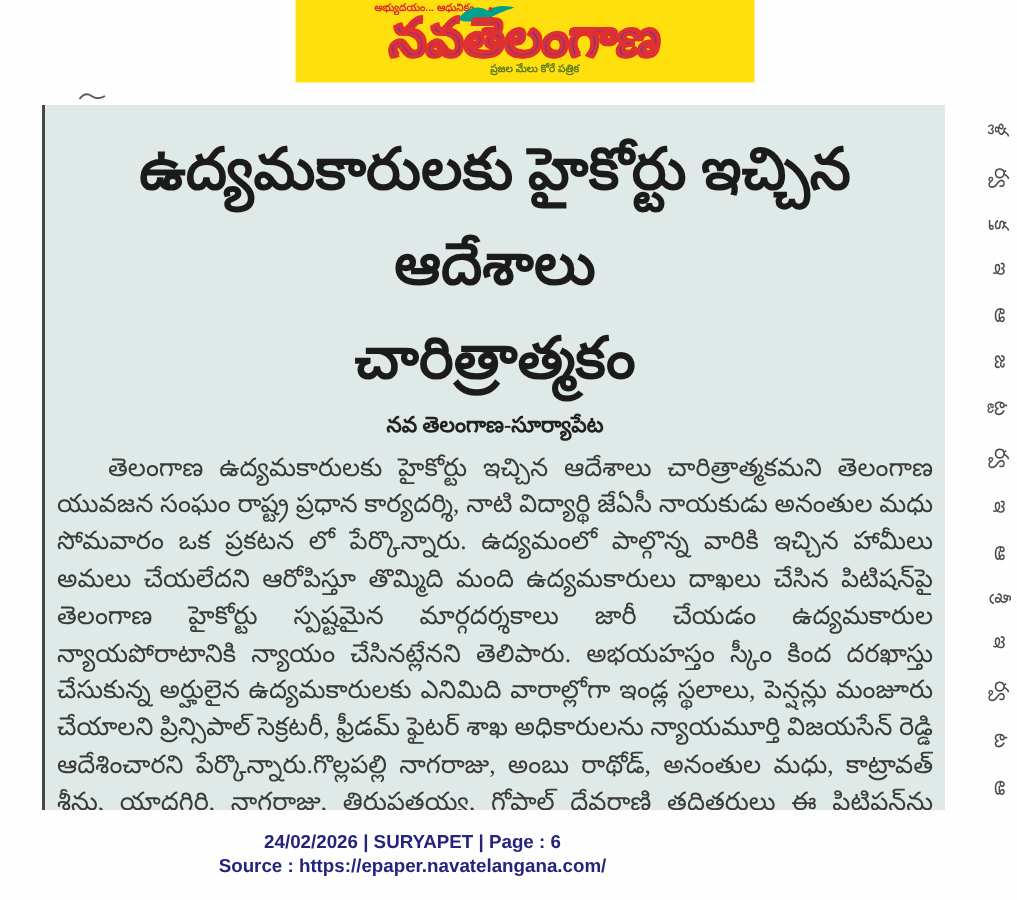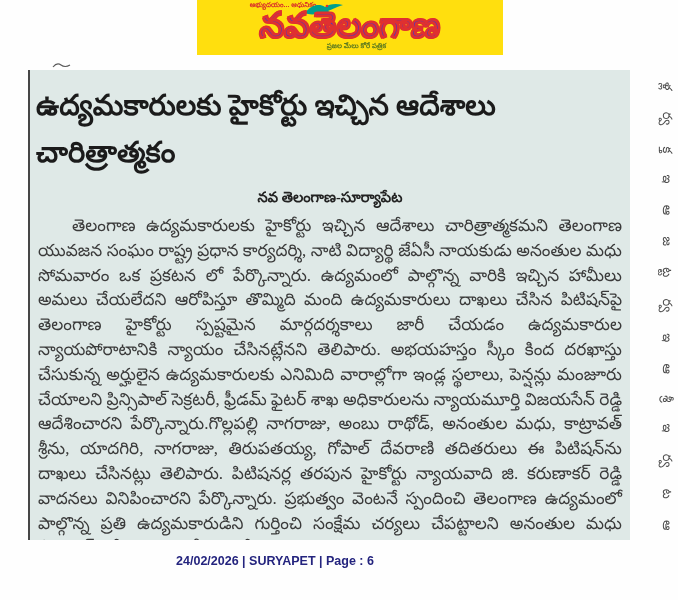--- a/index.html
+++ b/index.html
@@ -60,29 +60,30 @@
   
   .article {
     position: absolute;
     left: 28px; top: 70px; width: 602px; height: 470px;
     background: #dfe9e7;
     border-left: 2px solid #474747;
     padding: 12px 6px 0 6px;
     overflow: hidden;
   }
   .headline {
-    font-size: 29px; font-weight: bold;
+    text-align: center;
+    font-size: 39px; font-weight: bold;
     line-height: 1.62;
     color: #1b1b1b;
   }
   .dateline {
     text-align: center;
     font-size: 14.5px; font-weight: bold;
     color: #222222;
-    margin-top: 13px;
+    margin-top: 3px;
   }
   .body-text {
     margin: 5px 2px 0 2px;
     font-size: 17px;
     line-height: 24.8px;
     color: #3a3a3a;
     text-align: justify;
     text-indent: 34px;
   }
 
@@ -142,15 +143,18 @@
       <div>చారిత్రాత్మకం</div>
     </div>
     <div class="dateline">నవ తెలంగాణ-సూర్యాపేట</div>
     <div class="body-text">తెలంగాణ ఉద్యమకారులకు హైకోర్టు ఇచ్చిన ఆదేశాలు చారిత్రాత్మకమని తెలంగాణ యువజన సంఘం రాష్ట్ర ప్రధాన కార్యదర్శి, నాటి విద్యార్థి జేఏసీ నాయకుడు అనంతుల మధు సోమవారం ఒక ప్రకటన లో పేర్కొన్నారు. ఉద్యమంలో పాల్గొన్న వారికి ఇచ్చిన హామీలు అమలు చేయలేదని ఆరోపిస్తూ తొమ్మిది మంది ఉద్యమకారులు దాఖలు చేసిన పిటిషన్‌పై తెలంగాణ హైకోర్టు స్పష్టమైన మార్గదర్శకాలు జారీ చేయడం ఉద్యమకారుల న్యాయపోరాటానికి న్యాయం చేసినట్లేనని తెలిపారు. అభయహస్తం స్కీం కింద దరఖాస్తు చేసుకున్న అర్హులైన ఉద్యమకారులకు ఎనిమిది వారాల్లోగా ఇండ్ల స్థలాలు, పెన్షన్లు మంజూరు చేయాలని ప్రిన్సిపాల్ సెక్రటరీ, ఫ్రీడమ్ ఫైటర్ శాఖ అధికారులను న్యాయమూర్తి విజయసేన్ రెడ్డి ఆదేశించారని పేర్కొన్నారు.గొల్లపల్లి నాగరాజు, అంబు రాథోడ్, అనంతుల మధు, కాట్రావత్ శ్రీను, యాదగిరి, నాగరాజు, తిరుపతయ్య, గోపాల్ దేవరాణి తదితరులు ఈ పిటిషన్‌ను దాఖలు చేసినట్లు తెలిపారు. పిటిషనర్ల తరపున హైకోర్టు న్యాయవాది జి. కరుణాకర్ రెడ్డి వాదనలు వినిపించారని పేర్కొన్నారు. ప్రభుత్వం వెంటనే స్పందించి తెలంగాణ ఉద్యమంలో పాల్గొన్న ప్రతి ఉద్యమకారుడిని గుర్తించి సంక్షేమ చర్యలు చేపట్టాలని అనంతుల మధు డిమాండ్ చేశారు. హైకోర్టు ఆదేశాలు తెలంగాణ ఉద్యమకారులందరి ఐక్యత, పట్టుదల ఫలితమని ఆయన పేర్కొన్నారు.</div>
   </div>
 
   <div class="edge-strip">ళ్ల ర్వ క్త ఇ ఆ జ ట్ట ర్వ ఇ ఆ శ్రీ ఇ ర్వ ట ఆ ఖ ఇ ట్ట ఆ ఇ</div>
 
   <div class="footer">
     <div>24/02/2026 | SURYAPET | Page : 6</div>
+    <div>
+      <span class="src">Source : </span><a href="#" class="src">https://epaper.navatelangana.com/</a>
+    </div>
   </div>
 
 </div>
 
 </body></html>

